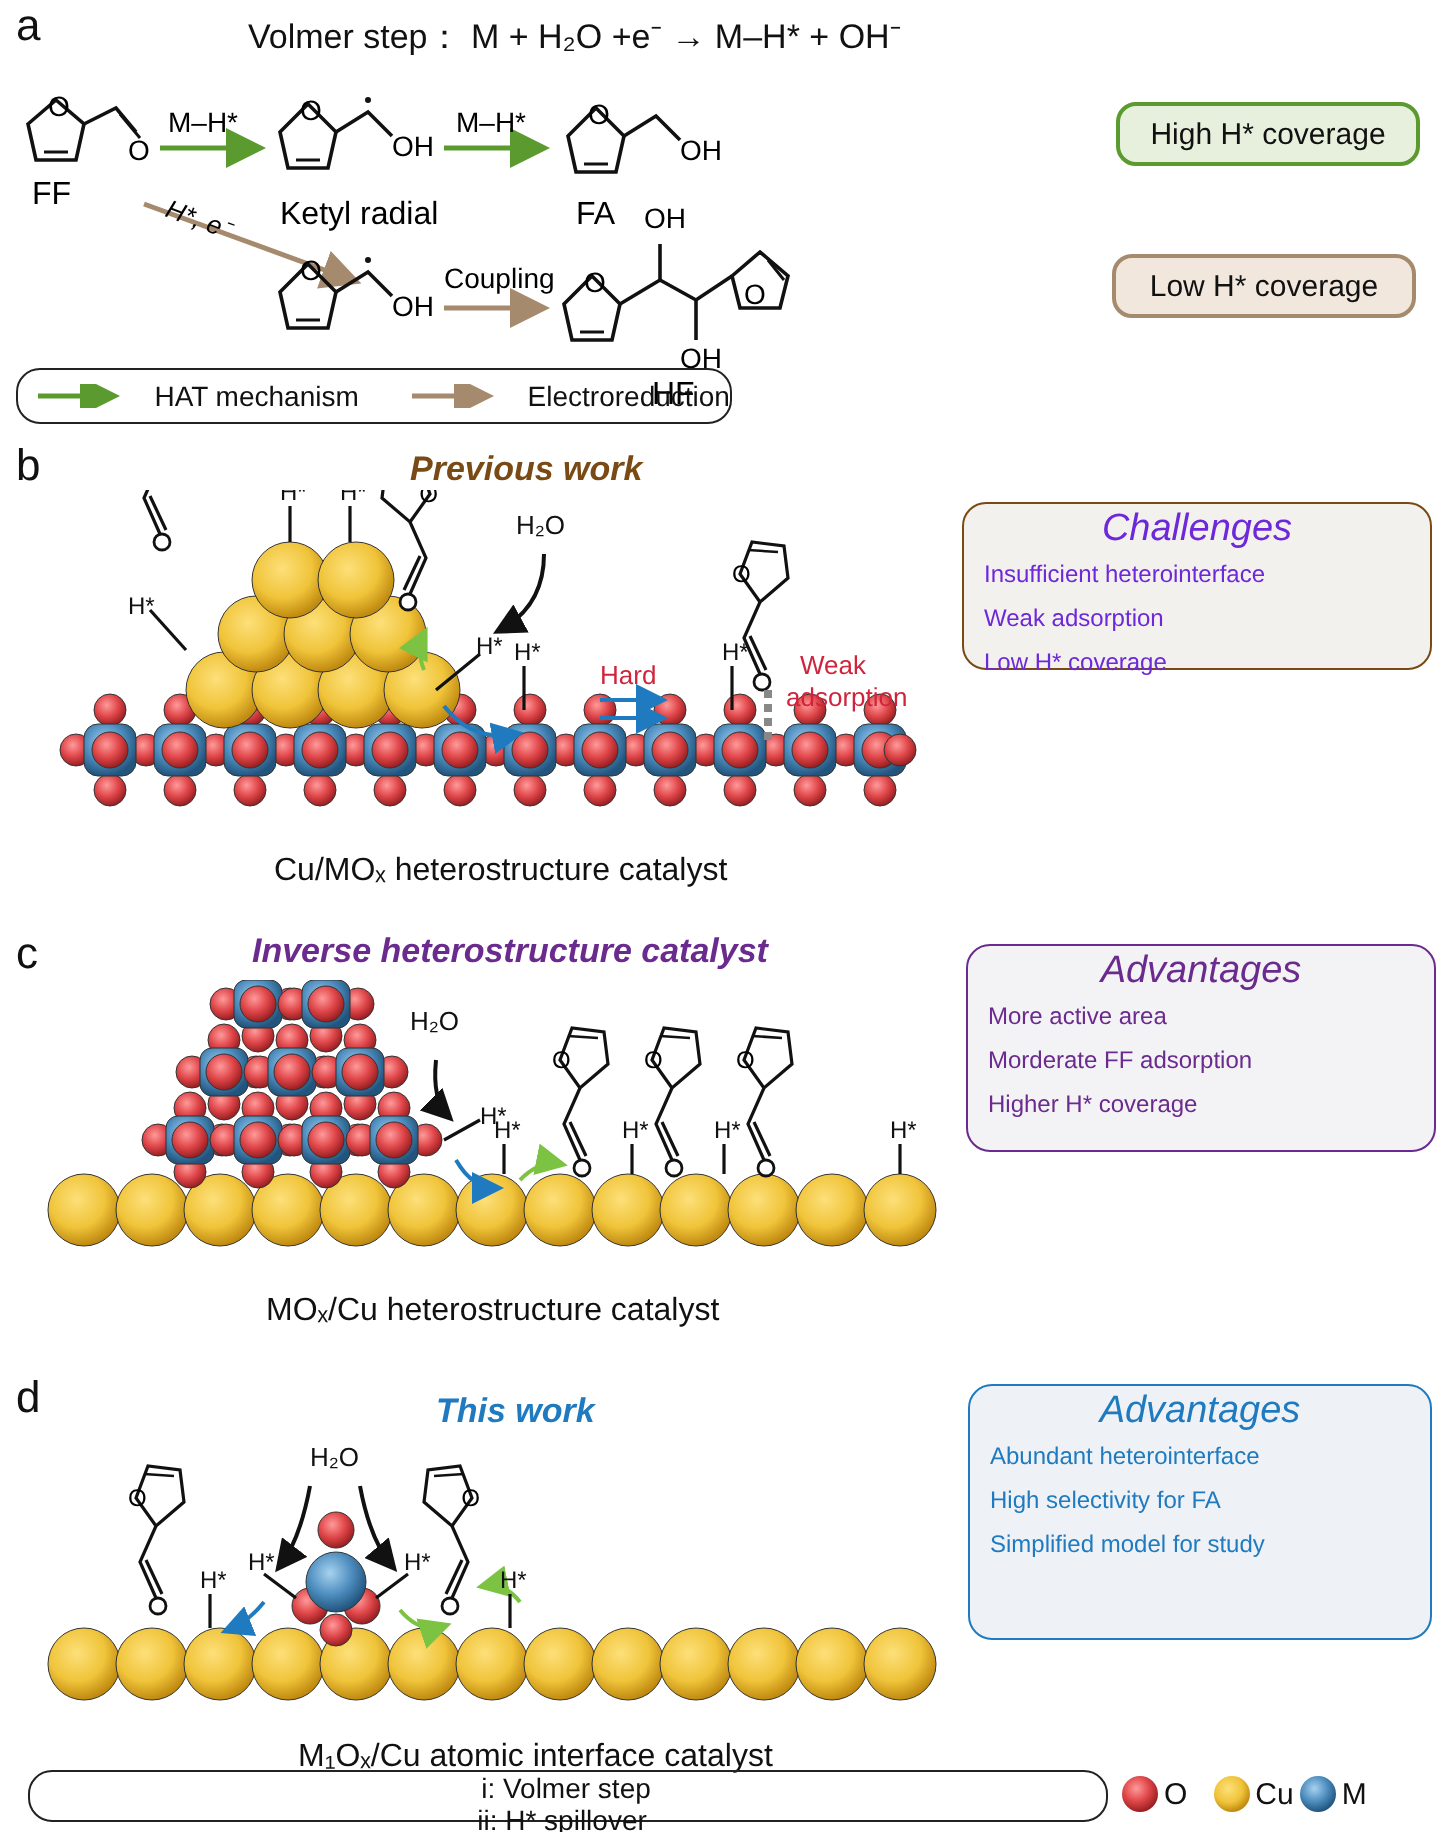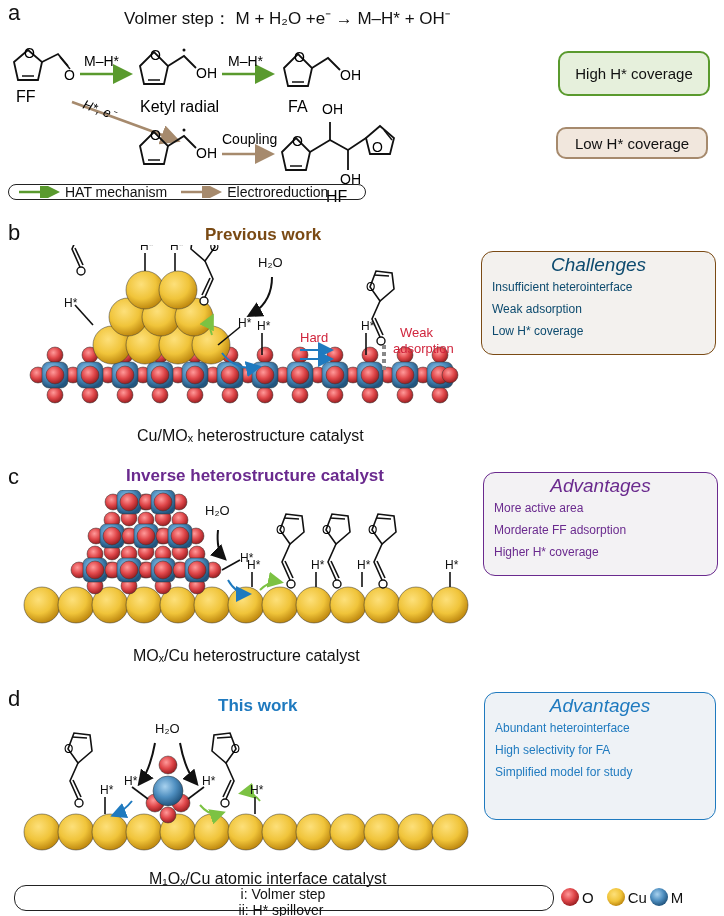--- a/index.html
+++ b/index.html
@@ -4,21 +4,21 @@
 <style>
   html,body{margin:0;padding:0;background:#fff;}
   body{width:724px;height:916px;position:relative;overflow:hidden;font-family:"Liberation Sans",sans-serif;color:#111;}
   .abs{position:absolute;}
   .panel-letter{font-size:22px;font-family:"Liberation Sans",sans-serif;}
   .t{font-size:15px;white-space:nowrap;}
   .box{position:absolute;border-radius:12px;border:1.5px solid;box-sizing:border-box;}
   .box .head{text-align:center;font-style:italic;font-size:19px;margin-top:2px;}
   .box .line{font-size:12px;padding-left:10px;line-height:22px;white-space:nowrap;}
   .pill{position:absolute;border-radius:10px;border:2px solid;box-sizing:border-box;font-size:15px;display:flex;align-items:center;justify-content:center;white-space:nowrap;}
-  .section-title{font-weight:bold;font-size:17px;position:absolute;white-space:nowrap;}
+  .section-title{font-weight:bold;font-style:italic;font-size:17px;position:absolute;white-space:nowrap;}
   .caption{font-size:16px;position:absolute;white-space:nowrap;}
   svg text{font-family:"Liberation Sans",sans-serif;}
   .legend-box{position:absolute;border:1.5px solid #222;border-radius:12px;box-sizing:border-box;display:flex;align-items:center;font-size:14px;}
 </style>
 </head>
 <body>
 
 <svg width="0" height="0" style="position:absolute">
   <defs>
     <radialGradient id="gCu" cx="40%" cy="35%" r="65%">
@@ -126,28 +126,28 @@
     <text x="322" y="84" font-size="14">OH</text>
     <path d="M348,120 L348,140" stroke="#111" stroke-width="1.8"></path>
     <text x="340" y="154" font-size="14">OH</text>
     <path d="M366,108 L380,96 L394,108 L390,124 L370,124 Z" fill="none" stroke="#111" stroke-width="1.8"></path>
     <path d="M384,100 L392,110" stroke="#111" stroke-width="1.5"></path>
     <text x="372" y="122" font-size="14">O</text>
   </g>
   <text x="326" y="172" font-size="16">HF</text>
 </svg>
 
-<div class="pill" style="left:558px;top:51px;width:152px;height:45px;border-color:#5a9a2e;background:#e6f0dc;">
+<div class="pill" style="left:558px;top:51px;width:152px;height:32px;border-color:#5a9a2e;background:#e6f0dc;">
   <span>High H* coverage</span>
 </div>
 <div class="pill" style="left:556px;top:127px;width:152px;height:32px;border-color:#a68a6d;background:#f1e7dd;">
   <span>Low H* coverage</span>
 </div>
 
-<div class="legend-box" style="left:8px;top:184px;width:358px;height:16px;padding-left:10px;">
+<div class="legend-box" style="left:8px;top:184px;width:358px;height:28px;padding-left:10px;justify-content:space-between;">
   <svg width="42" height="12">
       <line x1="0" y1="6" x2="36" y2="6" stroke="#5a9a2e" stroke-width="2.5" marker-end="url(#ahGr)"></line>
     </svg>
   <span style="margin-left:4px;margin-right:14px;">HAT mechanism</span>
   <svg width="42" height="12">
       <line x1="0" y1="6" x2="36" y2="6" stroke="#a68a6d" stroke-width="2.5" marker-end="url(#ahBr)"></line>
     </svg>
   <span style="margin-left:4px;">Electroreduction</span>
 </div>
 
@@ -267,21 +267,21 @@
       <path d="M-6,-62 L9,-61" fill="none" stroke="#111" stroke-width="1.3"></path>
       <text x="-14" y="-46" font-size="12">O</text>
       <circle cx="1" cy="4" r="4" fill="#fff" stroke="#111" stroke-width="1.4"></circle>
     </g>
     <line x1="384" y1="100" x2="384" y2="128" stroke="#888" stroke-width="4" stroke-dasharray="4,3"></line>
     <text x="400" y="92" font-size="13" fill="#d0243c">Weak</text>
     <text x="393" y="108" font-size="13" fill="#d0243c">adsorption</text>
   </svg>
 <div class="caption" style="left:137px;top:427px;">Cu/MOₓ heterostructure catalyst</div>
 
-<div class="box" style="left:481px;top:251px;width:235px;height:104px;border-color:#7a4a14;background:#f3f1ee;color:#0c4a6e;">
+<div class="box" style="left:481px;top:251px;width:235px;height:84px;border-color:#7a4a14;background:#f3f1ee;color:#6d28d9;">
   <div class="head">Challenges</div>
   <div class="line">Insufficient heterointerface</div>
   <div class="line">Weak adsorption</div>
   <div class="line">Low H* coverage</div>
 </div>
 
 <div class="abs panel-letter" style="left:8px;top:464px;">c</div>
 <div class="section-title" style="left:126px;top:466px;color:#6a2a8e;">Inverse heterostructure catalyst</div>
 
 <svg class="abs" style="left:0;top:490px" width="480" height="140" id="svgC">

